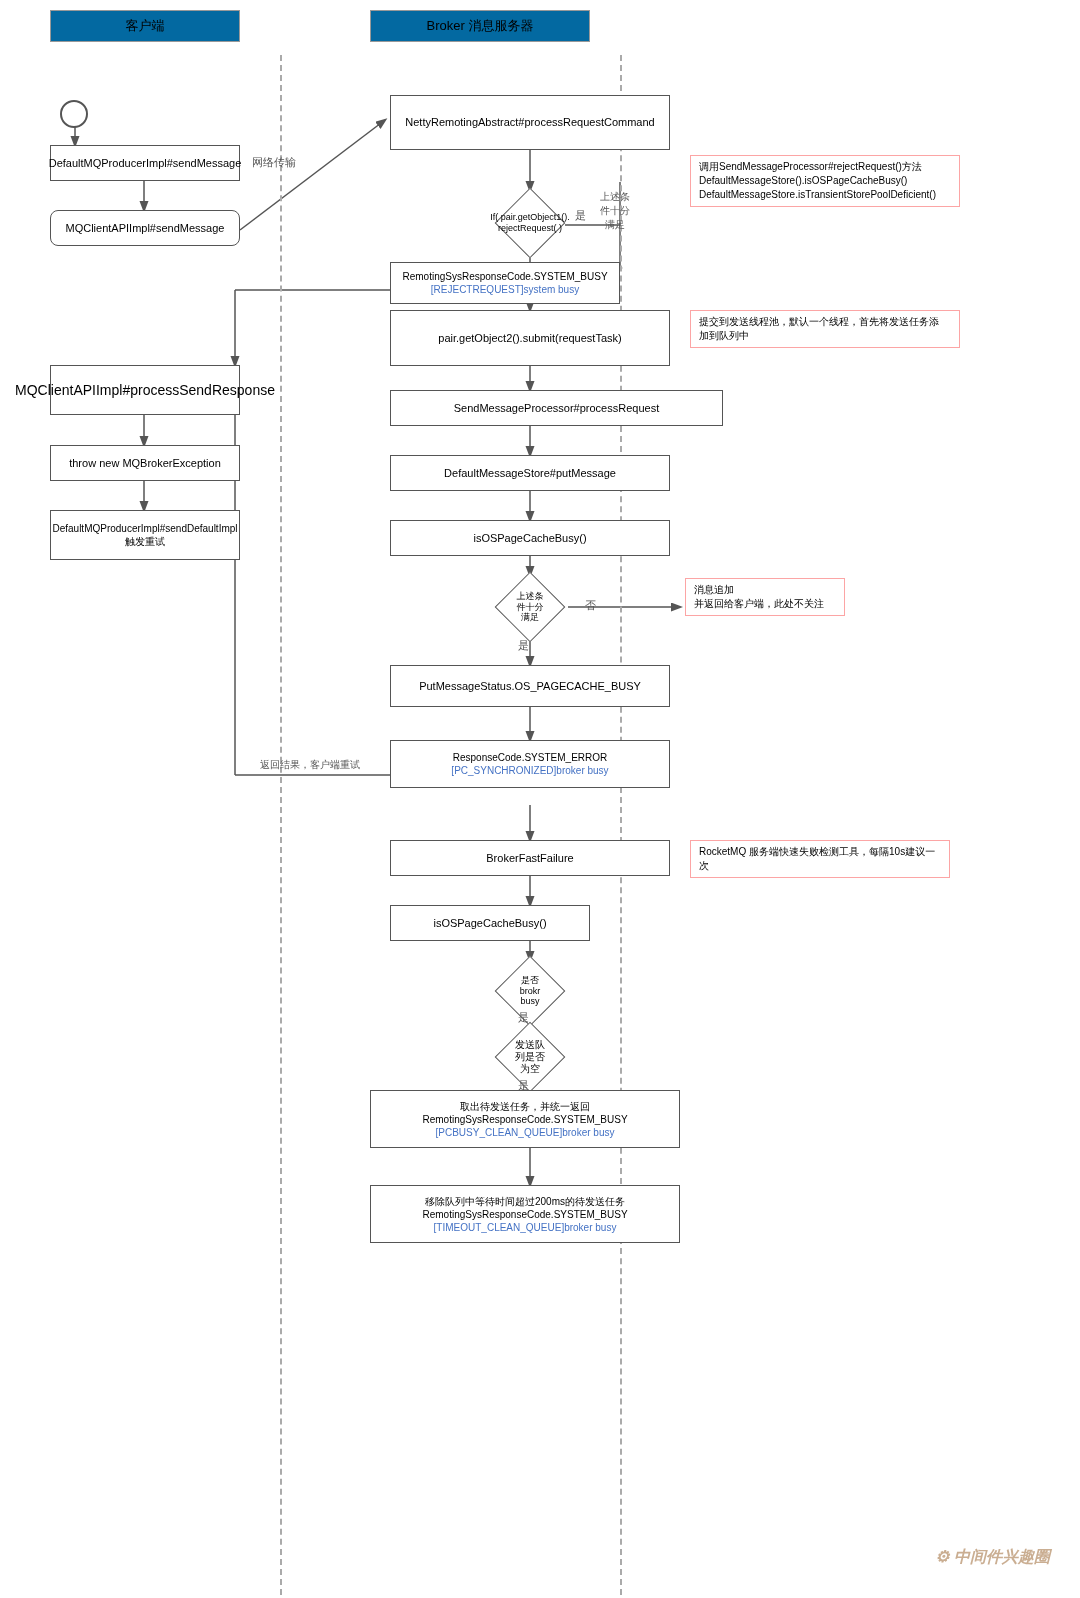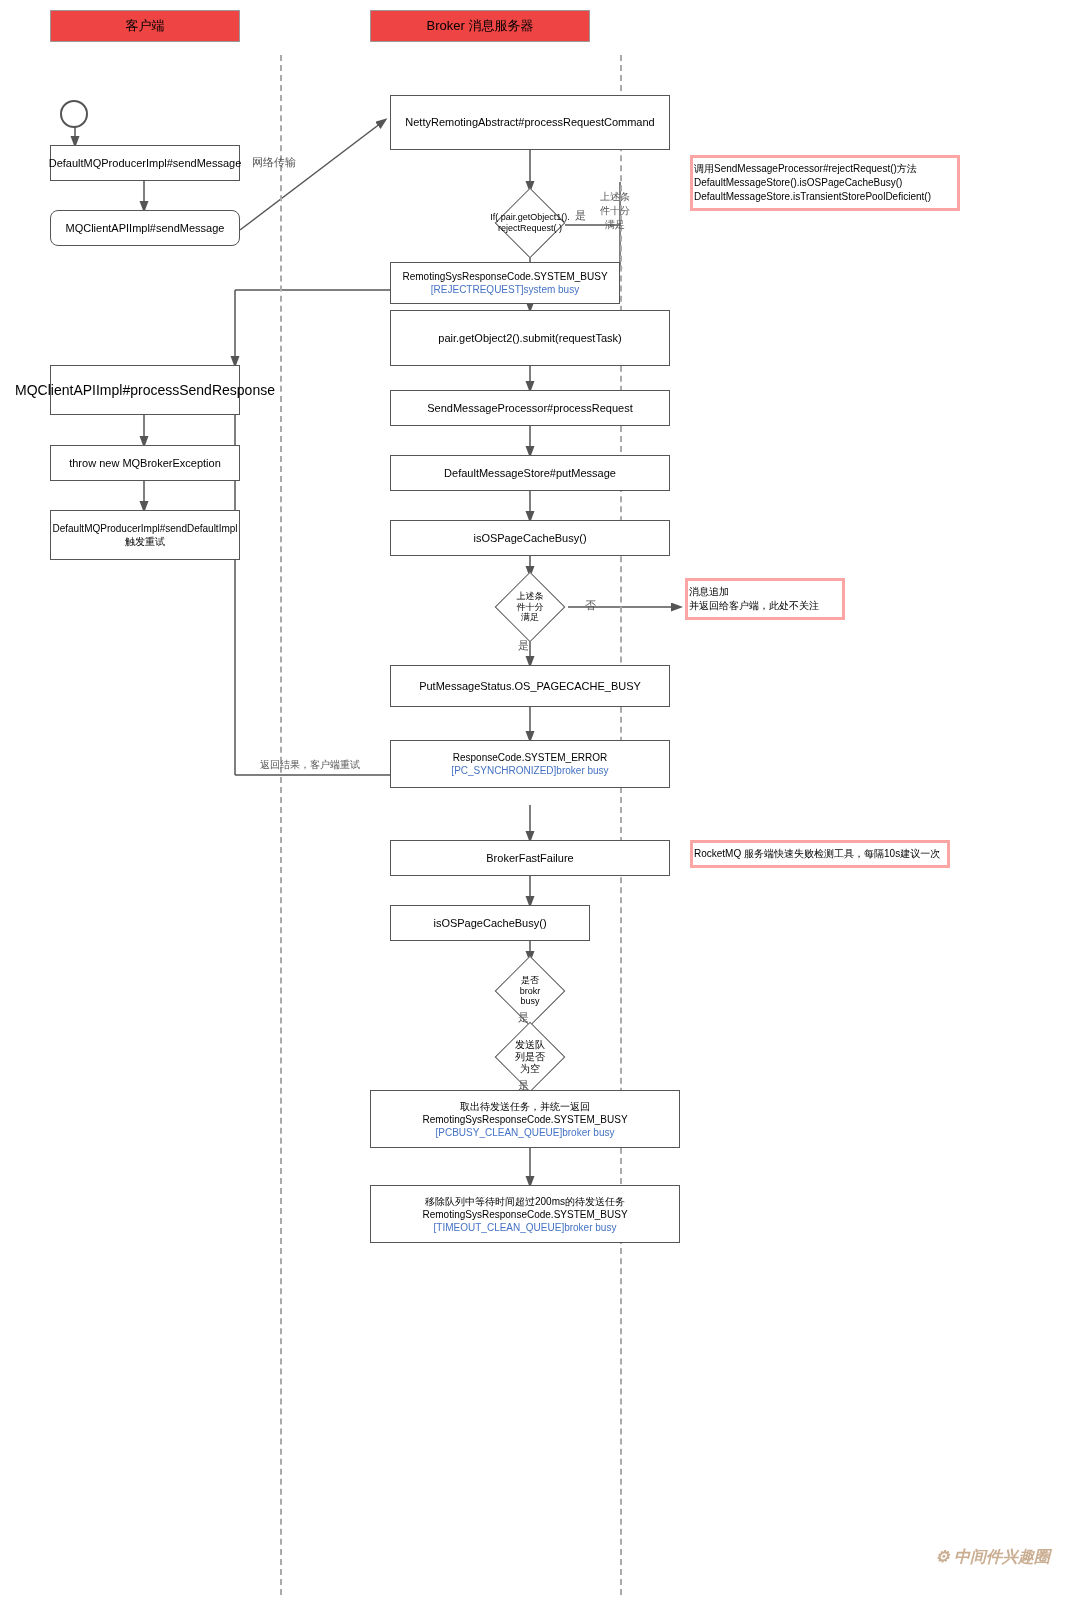--- a/index.html
+++ b/index.html
@@ -18,21 +18,21 @@
       width: 1080px;
       min-height: 1598px;
       background: #fff;
     }
 
     
     .swimlane-header {
       position: absolute;
       top: 10px;
       border: 1px solid #999;
-      background: #ef4444;
+      background: #0369a1;
       padding: 6px 20px;
       font-size: 13px;
       text-align: center;
     }
 
     .header-client {
       left: 50px;
       width: 190px;
     }
 
@@ -89,23 +89,23 @@
       position: absolute;
       text-align: center;
       font-size: 11px;
       line-height: 1.2;
       pointer-events: none;
     }
 
     
     .annotation {
       position: absolute;
-      border: 3px solid #fca5a5;
-      background: #fff;
-      padding: 4px 1px;
+      border: 1px solid #fca5a5;
+      background: #fff;
+      padding: 4px 8px;
       font-size: 11px;
       line-height: 1.4;
     }
 
     .text-blue {
       color: #4472c4;
     }
 
     svg.arrows-layer {
       position: absolute;
@@ -241,26 +241,29 @@
   </div>
 
   <div style="position:absolute;left:575px;top:208px;font-size:11px;color:#555;">
     <span>是</span>
   </div>
 
   <div style="position:absolute;left:600px;top:190px;font-size:10px;color:#555;text-align:center;">
     <span>上述条<br>件十分<br>满足</span>
   </div>
 
+  <div class="annotation" style="left:690px;top:310px;width:270px;font-size:10px;">
+    <span>提交到发送线程池，默认一个线程，首先将发送任务添<br>加到队列中</span>
+  </div>
 
   <div class="box" style="left:390px;top:310px;width:280px;height:56px;font-size:11px;">
     <span>pair.getObject2().submit(requestTask)</span>
   </div>
 
-  <div class="box" style="left:390px;top:390px;width:280px;height:36px;font-size:11px;">
+  <div class="box" style="left:390px;top:390px;width:333px;height:36px;font-size:11px;">
     <span>SendMessageProcessor#processRequest</span>
   </div>
 
   <div class="box" style="left:390px;top:455px;width:280px;height:36px;font-size:11px;">
     <span>DefaultMessageStore#putMessage</span>
   </div>
 
   <div class="box" style="left:390px;top:520px;width:280px;height:36px;font-size:11px;">
     <span>isOSPageCacheBusy()</span>
   </div>

